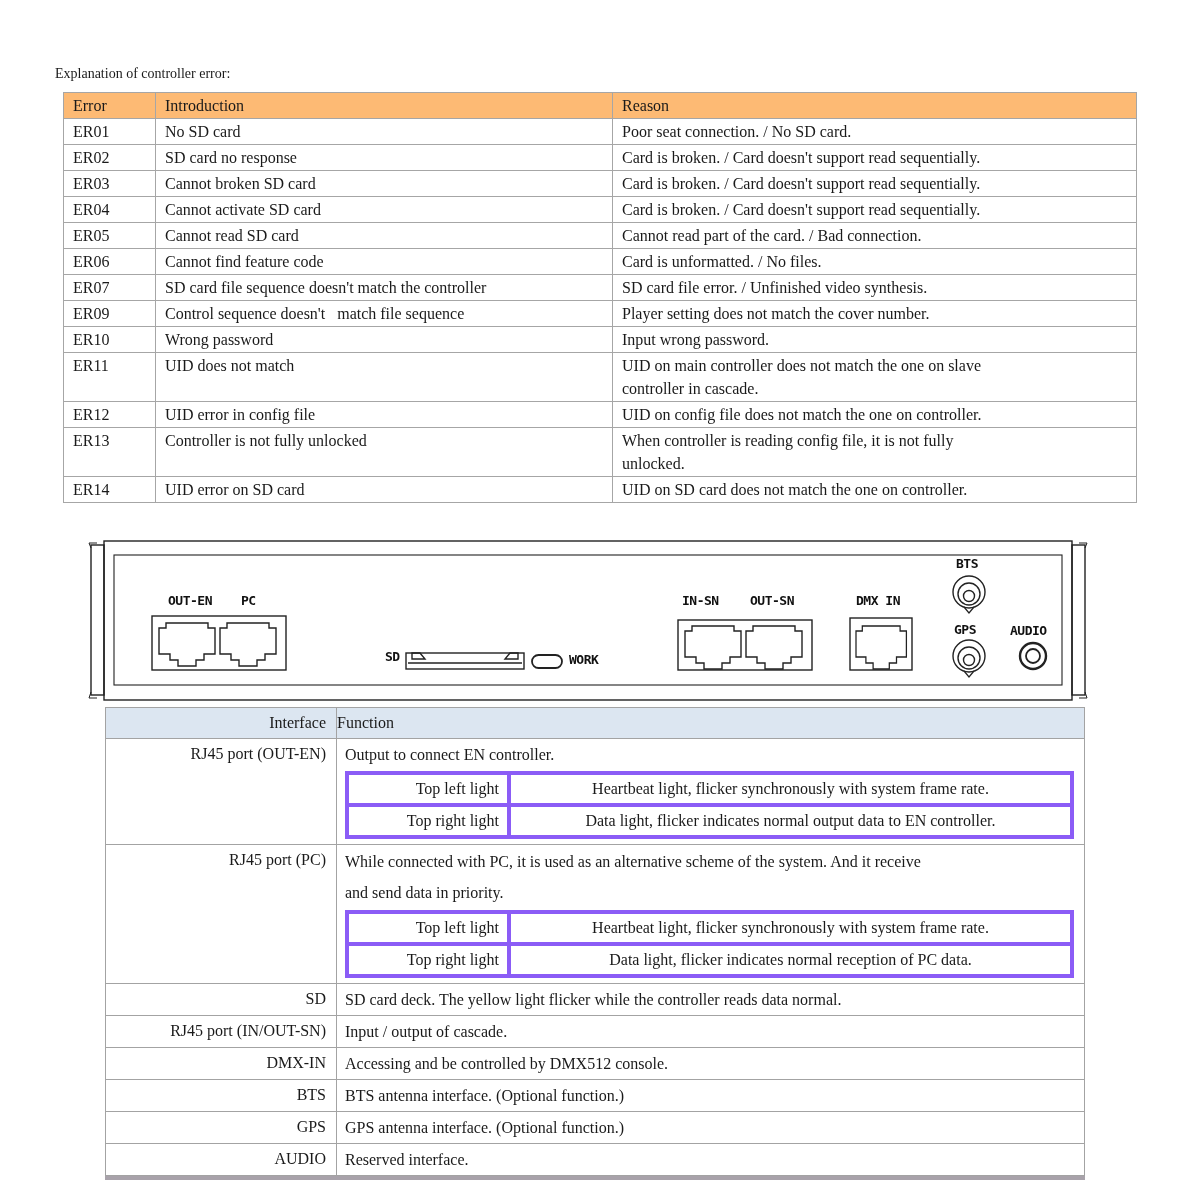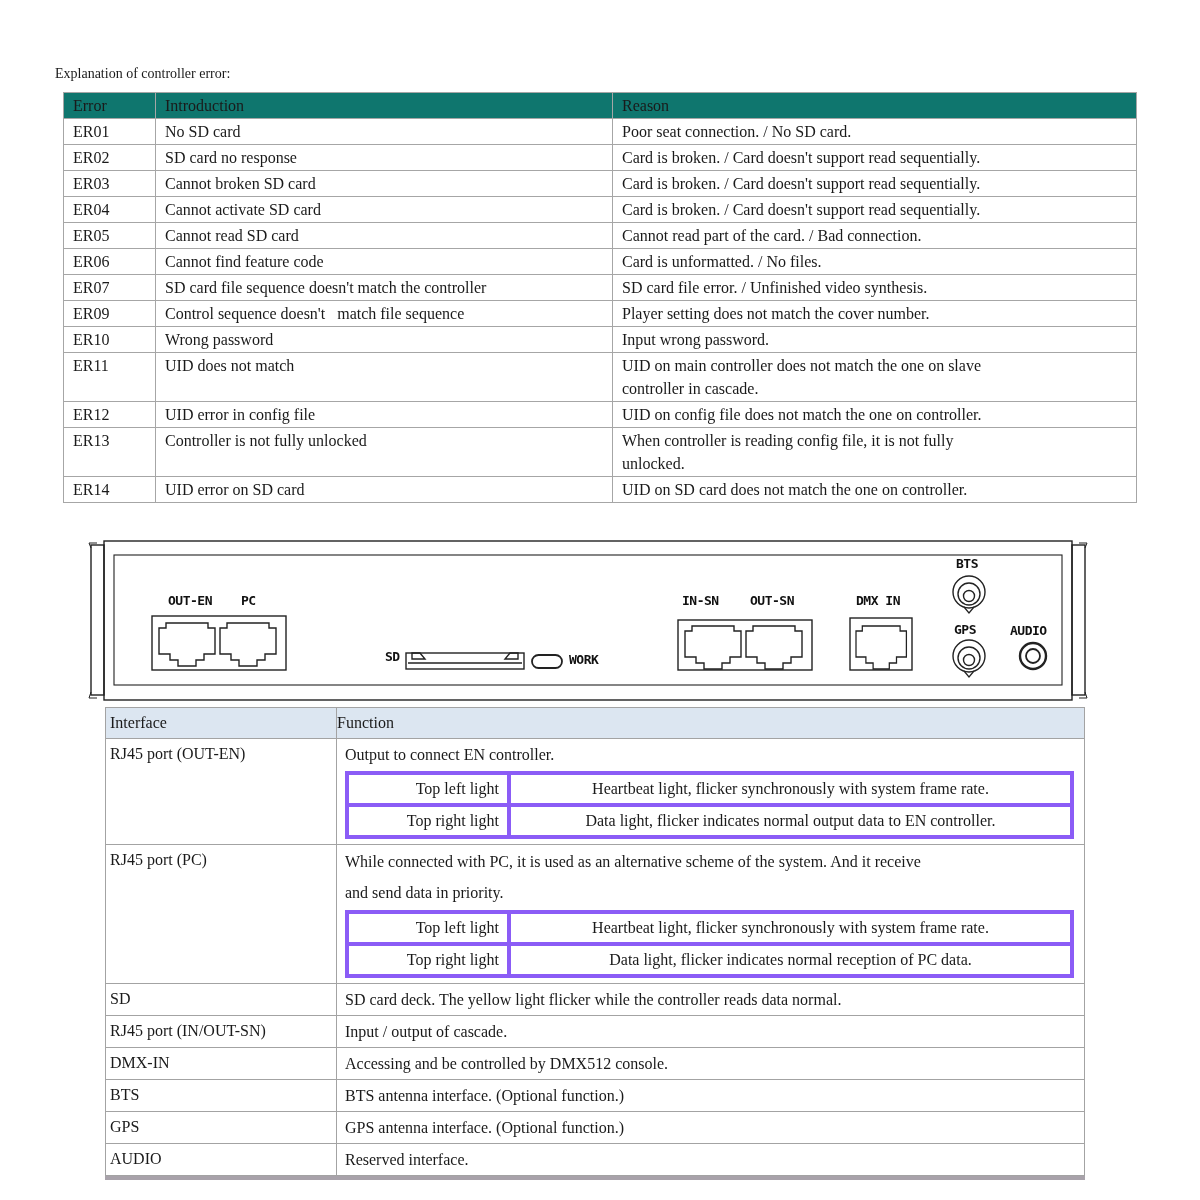--- a/index.html
+++ b/index.html
@@ -8,34 +8,34 @@
 
   .doc-title{position:absolute;left:55px;top:66px;font-size:14px;}
 
   table{border-collapse:collapse;}
 
   
   .err-table{position:absolute;left:63px;top:92px;width:1074px;font-size:16px;table-layout:fixed;}
   .err-table th,.err-table td{border:1px solid #a6a6a6;padding:1px 6px 1px 9px;
         vertical-align:top;text-align:left;font-weight:normal;
         line-height:23px;white-space:pre-wrap;overflow:hidden;}
-  .err-table thead th{background:#0f766e;margin-left:32px;}
+  .err-table thead th{background:#fdba74;margin-left:32px;}
 
   
   .panel{position:absolute;left:88px;top:536px;width:1000px;height:170px;}
   .panel svg{position:absolute;left:0;top:0;}
   .plabel{position:absolute;font-family:"DejaVu Sans Mono",monospace;
           font-size:13px;font-weight:bold;letter-spacing:-0.5px;color:#111;white-space:nowrap;}
 
   
   .if-wrap{position:absolute;left:105px;top:707px;width:980px;border-bottom:4px solid #a8a2aa;}
   .if-table{width:100%;font-size:16px;table-layout:fixed;}
   .if-table th,.if-table td{border:1px solid #a3a3a3;vertical-align:top;font-weight:normal;}
   .if-table thead th{background:#dce6f1;line-height:28px;padding:1px 0;}
-  .if-table .c1{width:231px;text-align:left;padding:0 10px 0 4px;line-height:29px;}
+  .if-table .c1{width:231px;text-align:right;padding:0 10px 0 4px;line-height:29px;}
   .if-table .c2{text-align:left;padding:0;}
   .fn-desc{line-height:29px;padding:1px 8px;white-space:pre-wrap;}
   .fn-desc.tall{line-height:31px;}
   .sub{margin:1px 10px 5px 8px;width:calc(100% - 18px);font-size:16px;table-layout:fixed;}
   .sub td{border:4px solid #8b5cf6;line-height:28px;padding:0 8px;}
   .sub .s1{width:142px;text-align:right;}
   .sub .s2{text-align:center;}
 </style>
 </head>
 <body>

